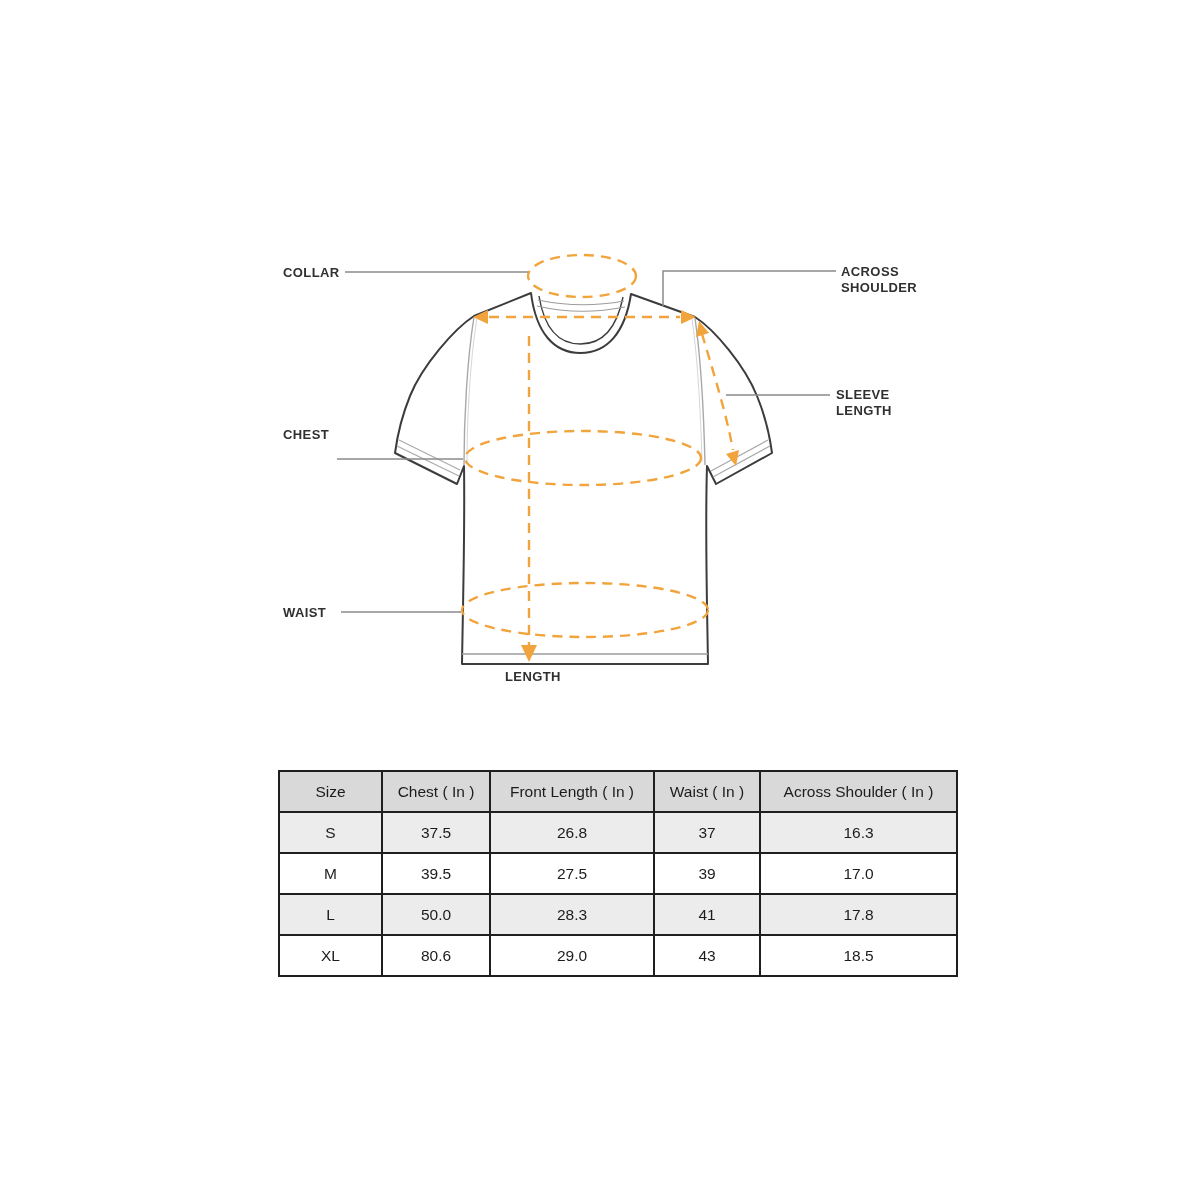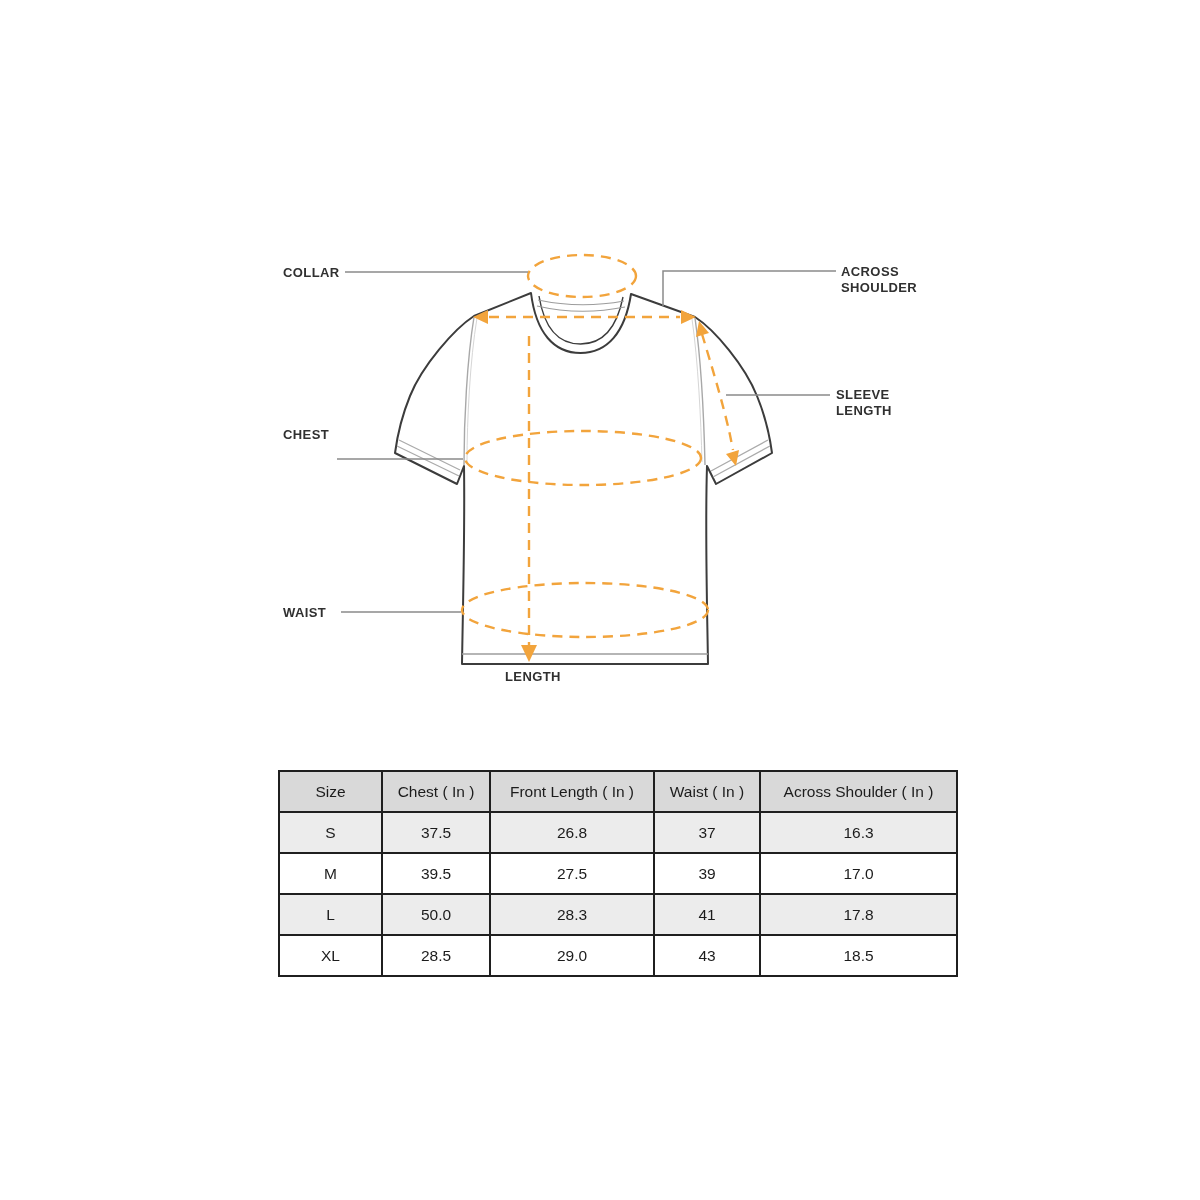--- a/index.html
+++ b/index.html
@@ -147,21 +147,21 @@
       </tr>
       <tr class="alt">
         <td>L</td>
         <td>50.0</td>
         <td>28.3</td>
         <td>41</td>
         <td>17.8</td>
       </tr>
       <tr>
         <td>XL</td>
-        <td>28.5</td>
+        <td>80.6</td>
         <td>29.0</td>
         <td>43</td>
         <td>18.5</td>
       </tr>
     </tbody>
   </table>
 
 </div>
 
 </body></html>

